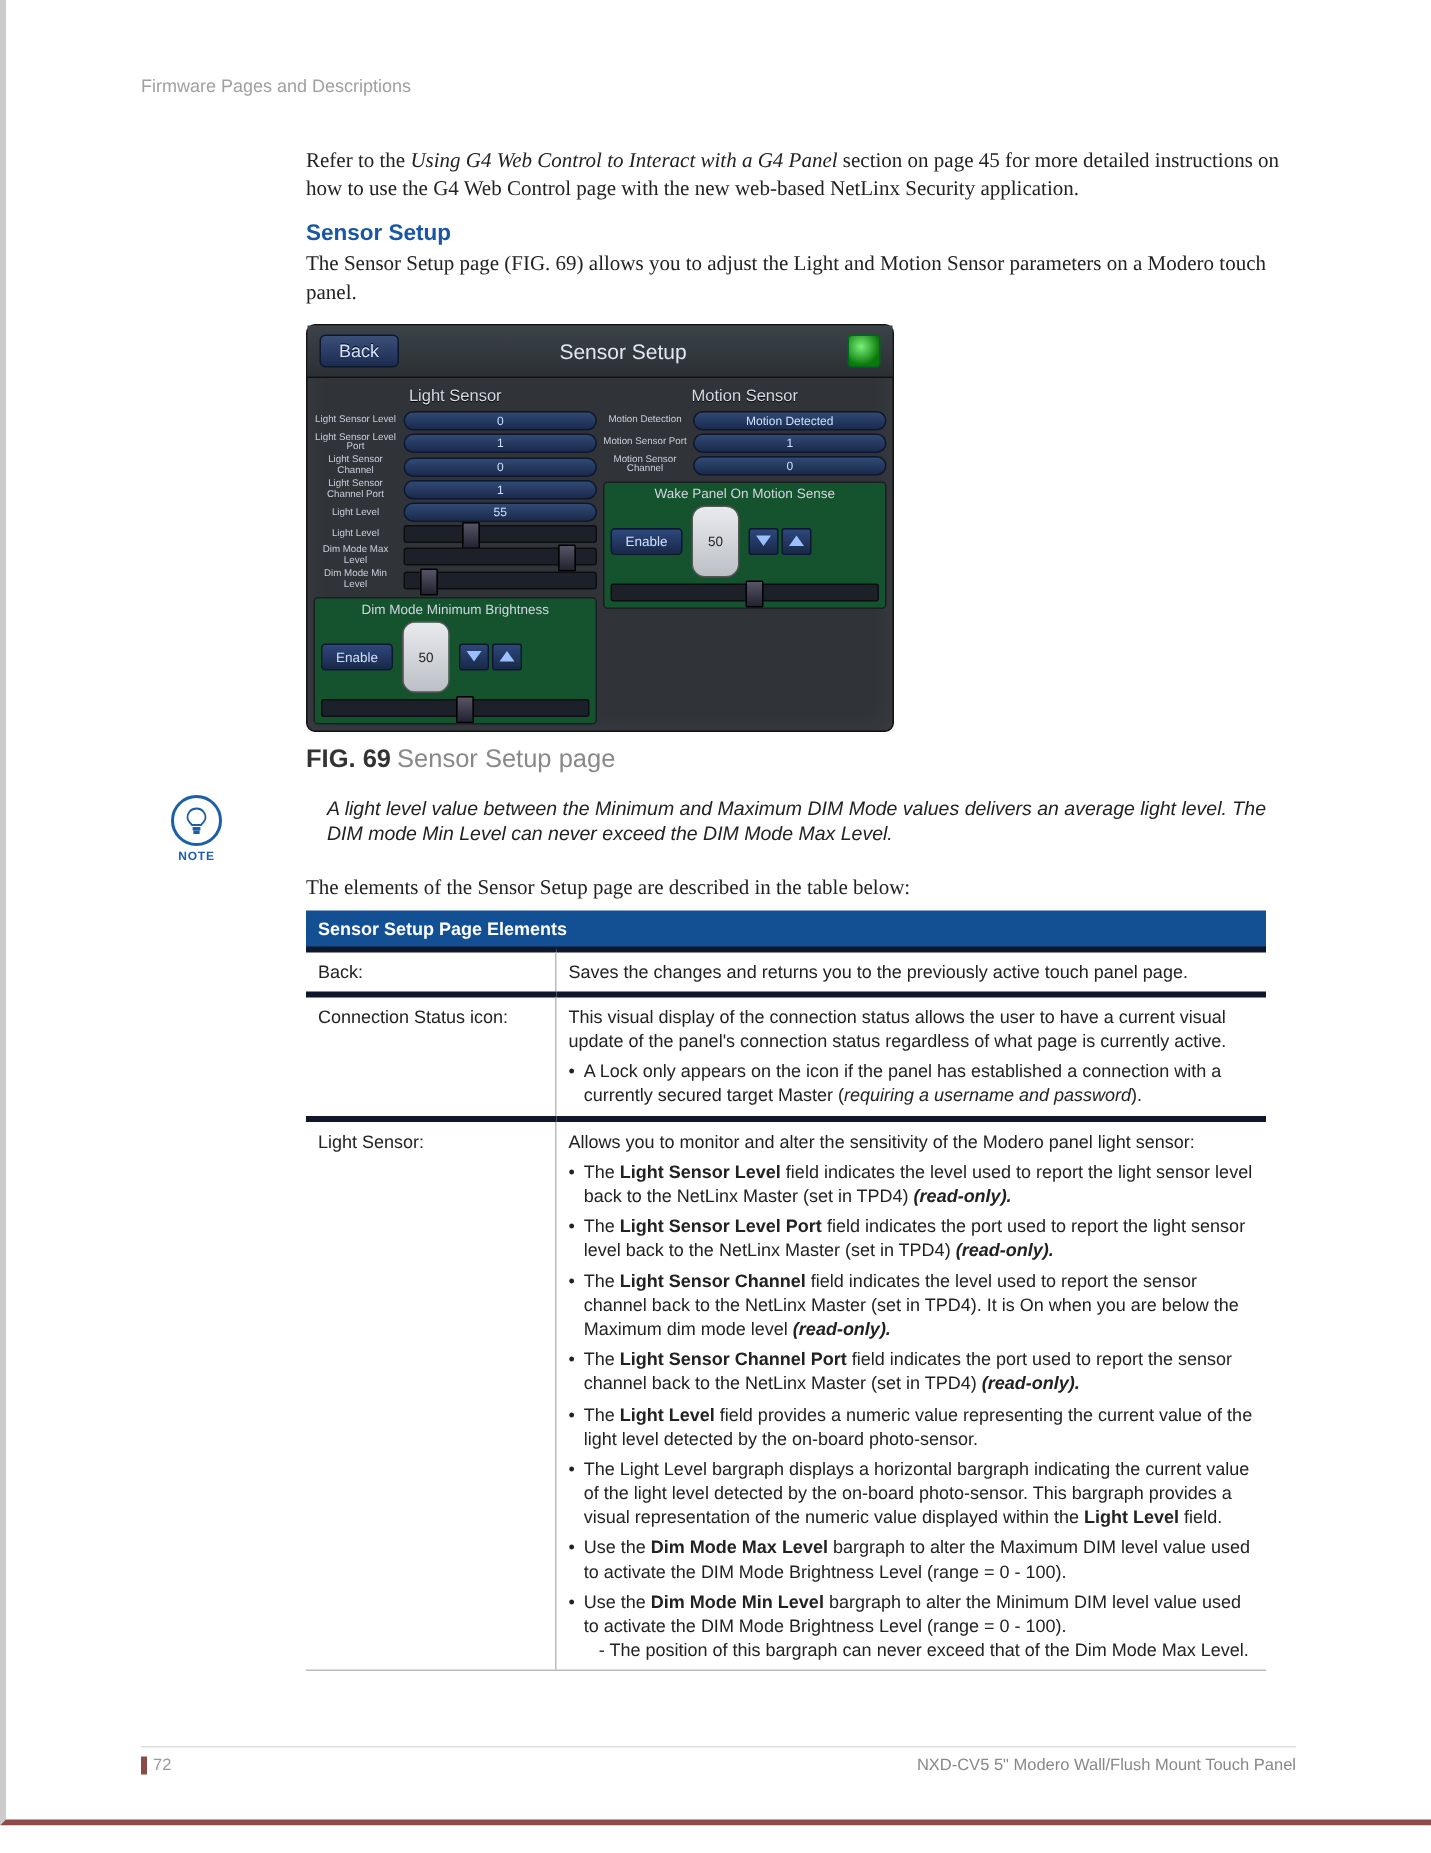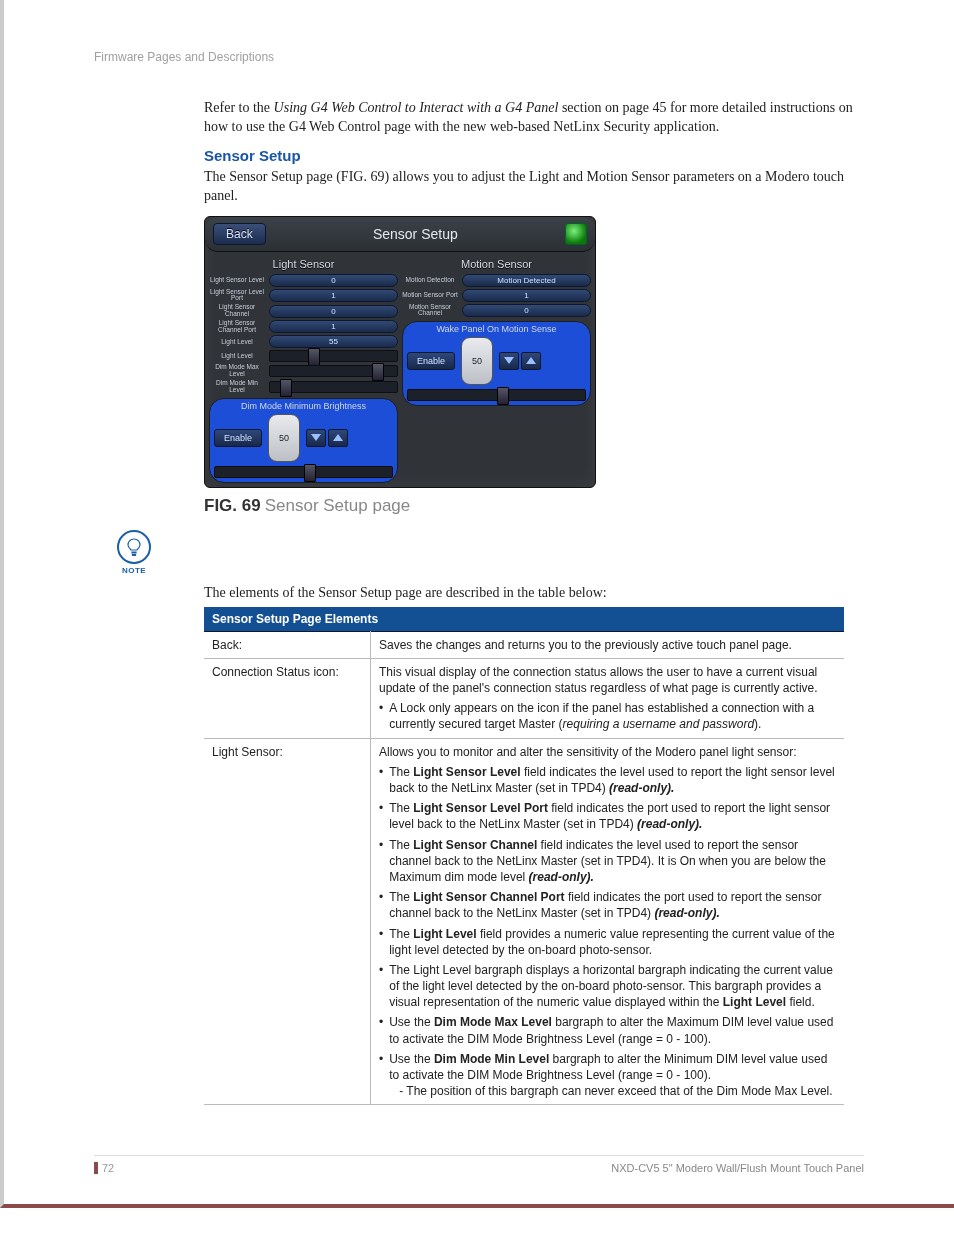--- a/index.html
+++ b/index.html
@@ -54,21 +54,20 @@
     padding: 0;
     box-shadow: inset 0 0 20px rgba(255,255,255,0.05);
   }
   .panel-header {
     display: flex;
     align-items: center;
     justify-content: space-between;
     padding: 6px 8px;
     background: linear-gradient(#3b4248,#2b3034);
     border-bottom: 1px solid #111;
-    border-radius: 13px;
   }
   .panel-back-btn {
     background: linear-gradient(#3a4f78,#1c2c50);
     color: #d6e4ff;
     font-family: Arial, sans-serif;
     font-size: 12px;
     border: 1px solid #0d1830;
     border-radius: 4px;
     padding: 3px 12px;
     text-shadow: 0 -1px 0 #000;
@@ -134,23 +133,23 @@
   }
   .bar-knob {
     position: absolute;
     top: -3px;
     width: 10px; height: 16px;
     background: linear-gradient(#556,#223);
     border: 1px solid #000;
     border-radius: 1px;
   }
   .sub-panel {
-    background: #1d4ed8;
+    background: #14532d;
     border: 1px solid #1b1e22;
-    border-radius: 15px;
+    border-radius: 3px;
     margin-top: 4px;
     padding: 2px 4px 4px 4px;
   }
   .sub-panel-title {
     text-align: center;
     color: #d0d6e0;
     font-family: Arial, sans-serif;
     font-size: 9px;
     margin-bottom: 3px;
   }
@@ -253,21 +252,21 @@
   }
   table.elements th {
     background: #124f93;
     color: #fff;
     font-weight: bold;
     text-align: left;
     padding: 5px 8px;
     font-size: 12px;
   }
   table.elements td {
-    border-top: 1px solid #0f172a;
+    border-top: 4px solid #0f172a;
     border-bottom: 1px solid #bbb;
     padding: 5px 8px 5px 8px;
     vertical-align: top;
     line-height: 1.35;
     margin-top: 25px;
   }
   table.elements td.lcol {
     width: 150px;
     border-right: 1px solid #bbb;
   }
@@ -420,20 +419,21 @@
 
   <div class="note-block">
     <div class="note-icon-wrap">
       <div class="note-icon">
         <svg width="14" height="18" viewBox="0 0 14 18">
             <path d="M7 1 C3 1 1 4 1 7 C1 9 3 11 4 12 L10 12 C11 11 13 9 13 7 C13 4 11 1 7 1 Z M5 14 H9 V15 H5 Z M5.5 16.5 H8.5 V17.5 H5.5 Z" fill="none" stroke="#1a5fa8" stroke-width="1.2"></path>
           </svg>
       </div>
       <div class="note-label">NOTE</div>
     </div>
+    <div class="note-text">A light level value between the Minimum and Maximum DIM Mode values delivers an average light level. The DIM mode Min Level can never exceed the DIM Mode Max Level.</div>
   </div>
 
   <div class="tbl-lead">The elements of the Sensor Setup page are described in the table below:</div>
 
   <table class="elements">
     <tbody>
         <tr>
           <th colspan="2">Sensor Setup Page Elements</th>
         </tr>
 

